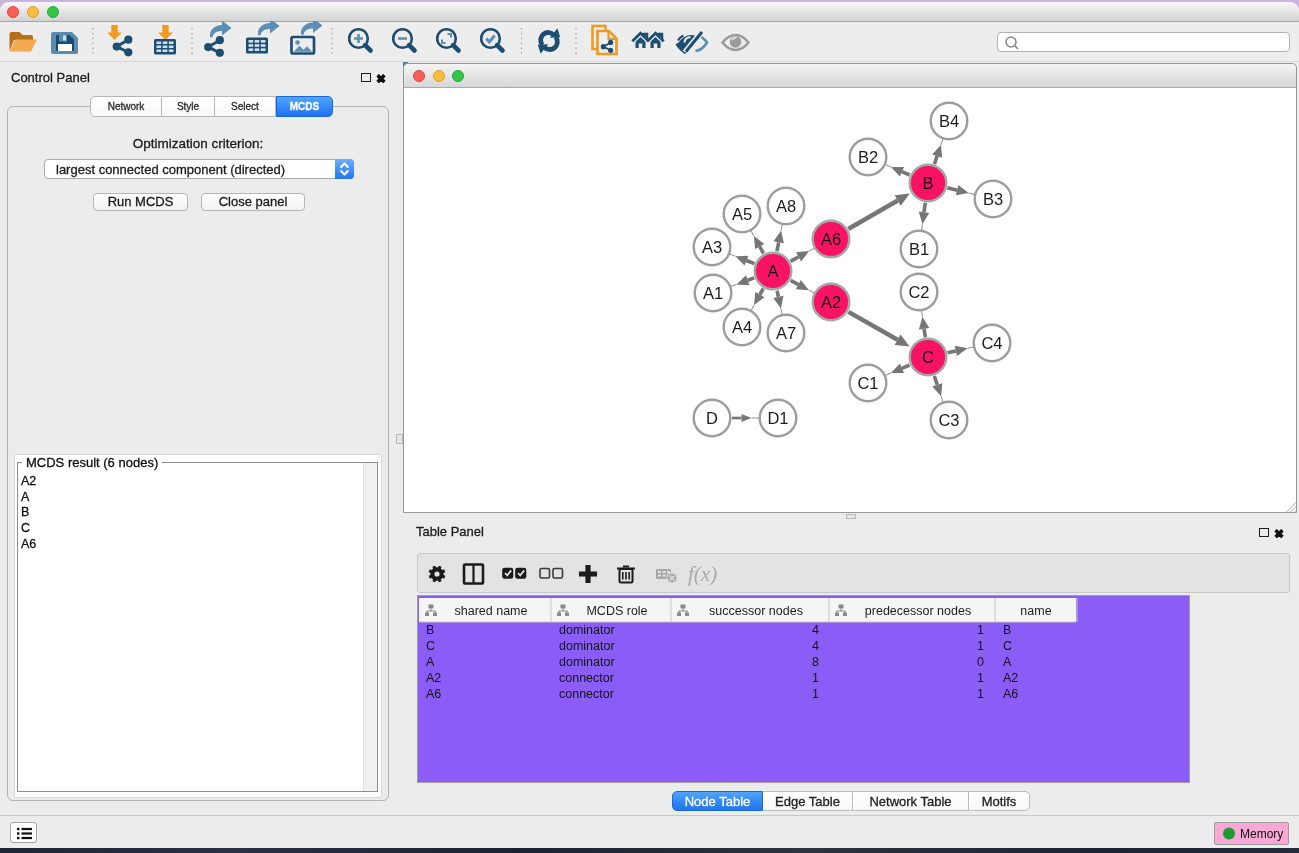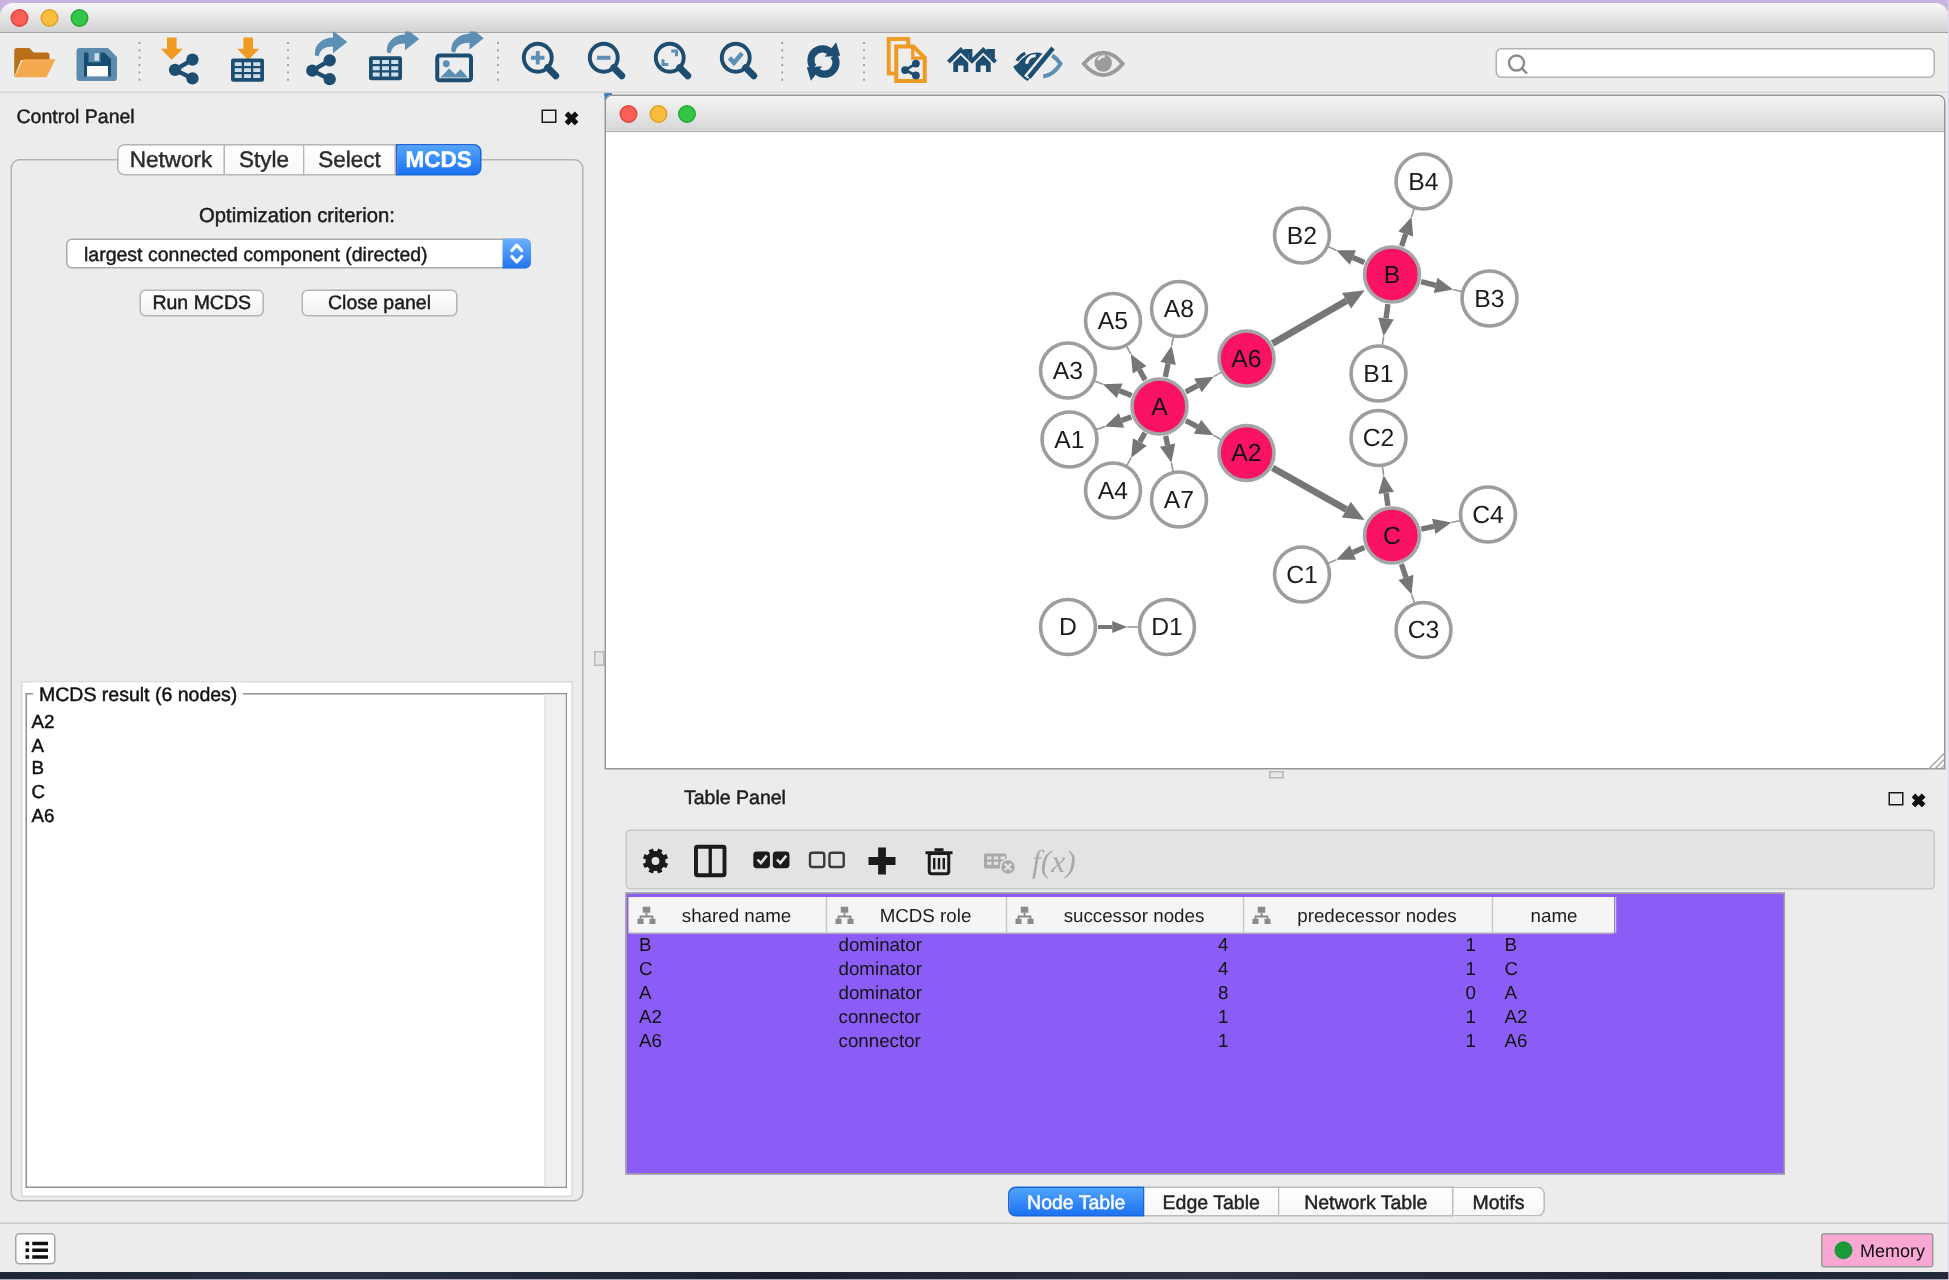--- a/index.html
+++ b/index.html
@@ -19,21 +19,21 @@
 .paneltitle { font-size:13px; color:#1c1c1c; }
 .winbtn-sq { width:10px; height:9px; border:1.5px solid #1a1a1a; background:transparent; }
 .winbtn-x { font-size:12px; font-weight:bold; color:#111; line-height:10px; }
 #cp-box { left:7px; top:106px; width:382px; height:695px; border:1px solid #b3b3b3; border-radius:6px; }
 #cp-white { left:14px; top:454px; width:368px; height:344px; background:#fff; border:1px solid #dadada; }
 #cp-field { left:17px; top:462px; width:361px; height:330px; border:1px solid #8f8f8f; background:#fff; }
 #cp-legend { left:22px; top:455px; background:#fff; padding:0 4px; font-size:13px; color:#111; }
 #cp-list { left:21px; top:474px; font-size:12.5px; color:#111; line-height:15.7px; }
 #cp-scroll { left:363px; top:463px; width:14px; height:328px; background:#f0f0f0; border-left:1px solid #dfdfdf; }
 .tabseg { position:absolute; top:96px; height:21px; line-height:20px; text-align:center;
-  font-size:15px; color:#2b2b2b; background:linear-gradient(#ffffff,#f8f8f8); border:1px solid #b6b6b6; }
+  font-size:10px; color:#2b2b2b; background:linear-gradient(#ffffff,#f8f8f8); border:1px solid #b6b6b6;margin-left:12px; }
 .tabseg.blue { background:linear-gradient(#53a5fc,#1d72f2); color:#fff; border-color:#1a66d9; }
 #opt-label { left:8px; top:136px; width:380px; text-align:center; font-size:13.5px; color:#1b1b1b; }
 #dropdown { left:44px; top:159px; width:310px; height:20px; background:#fff; border:1px solid #a9a9a9; border-radius:4px; }
 #dropdown .txt { position:absolute; left:11px; top:2px; font-size:13px; color:#1b1b1b; }
 #dd-step { position:absolute; right:-1px; top:-1px; width:19px; height:20px; border-radius:0 4px 4px 0;
   background:linear-gradient(#6db1fd,#2174f0); }
 .macbtn { position:absolute; top:193px; height:18px; background:linear-gradient(#ffffff,#f1f1f1);
   border:1px solid #b5b5b5; border-radius:4px; text-align:center; font-size:13px; color:#1b1b1b; line-height:16px; }
 
 #netwin { left:403px; top:63px; width:894px; height:450px; background:#fff; border:1px solid #979797; border-radius:5px 5px 0 0; }
@@ -172,21 +172,21 @@
 <div id="opt-label" class="abs">Optimization criterion:</div>
 <div id="dropdown" class="abs">
   <div class="txt">largest connected component (directed)</div>
   <div id="dd-step">
       <svg width="19" height="20" viewBox="0 0 19 20" style="position:absolute;left:0;top:0;">
         <path d="M6.2 8 L9.5 4.4 L12.8 8" fill="none" stroke="#fff" stroke-width="2.1" stroke-linecap="round" stroke-linejoin="round"></path>
         <path d="M6.2 12 L9.5 15.6 L12.8 12" fill="none" stroke="#fff" stroke-width="2.1" stroke-linecap="round" stroke-linejoin="round"></path>
       </svg>
     </div>
 </div>
-<div class="macbtn" style="left:93px;width:83px;">Run MCDS</div>
+<div class="macbtn" style="left:93px;width:95px;">Run MCDS</div>
 <div class="macbtn" style="left:201px;width:104px;">Close panel</div>
 <div id="cp-white" class="abs"></div>
 <div id="cp-field" class="abs"></div>
 <div id="cp-scroll" class="abs"></div>
 <div id="cp-legend" class="abs">MCDS result (6 nodes)</div>
 <div id="cp-list" class="abs">A2<br>A<br>B<br>C<br>A6</div>
 
 <div class="abs divhandle" style="left:396px;top:434px;width:7px;height:10px;"></div>
 <div class="abs divhandle" style="left:846px;top:514px;width:10px;height:5px;"></div>
 
@@ -298,21 +298,21 @@
         <text x="927" y="361.5" font-size="16.5" fill="#111" text-anchor="middle">C</text>
       </g>
     </svg>
   <svg class="abs" style="left:880px;top:436px;" width="13" height="13" viewBox="0 0 13 13">
       <line x1="2" y1="12.5" x2="12.5" y2="2" stroke="#a9a9a9" stroke-width="1"></line>
       <line x1="6" y1="12.5" x2="12.5" y2="6" stroke="#a9a9a9" stroke-width="1"></line>
       <line x1="10" y1="12.5" x2="12.5" y2="10" stroke="#a9a9a9" stroke-width="1"></line>
     </svg>
 </div>
 
-<div class="abs paneltitle" style="left:416px;top:524px;margin-left:40px;">Table Panel</div>
+<div class="abs paneltitle" style="left:416px;top:524px;">Table Panel</div>
 <div class="abs winbtn-sq" style="left:1259px;top:528px;"></div>
 <div class="abs winbtn-x" style="left:1274px;top:529px;">✖</div>
 <div id="tp-toolbar" class="abs">
     <svg class="abs" style="left:0;top:0;" width="871" height="38" viewBox="0 0 871 38">
       <circle cx="19" cy="20" r="4.65" fill="none" stroke="#1b1b1b" stroke-width="4.125"></circle>
       <line x1="24.0" y1="22.1" x2="26.8" y2="23.2" stroke="#1b1b1b" stroke-width="3.1"></line>
       <line x1="21.1" y1="25.0" x2="22.2" y2="27.8" stroke="#1b1b1b" stroke-width="3.1"></line>
       <line x1="16.9" y1="25.0" x2="15.8" y2="27.8" stroke="#1b1b1b" stroke-width="3.1"></line>
       <line x1="14.0" y1="22.1" x2="11.2" y2="23.2" stroke="#1b1b1b" stroke-width="3.1"></line>
       <line x1="14.0" y1="17.9" x2="11.2" y2="16.8" stroke="#1b1b1b" stroke-width="3.1"></line>

